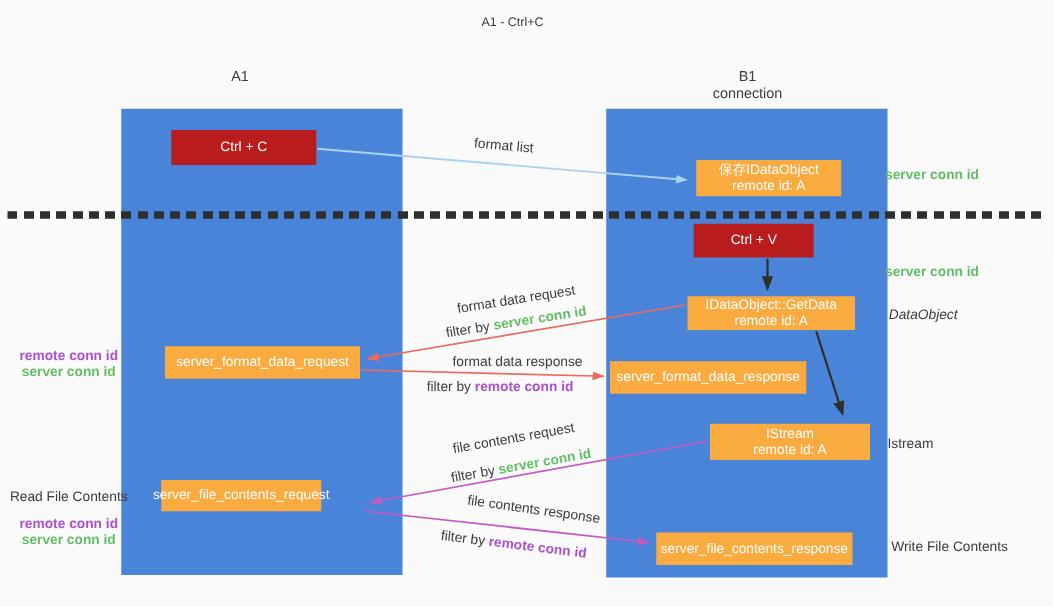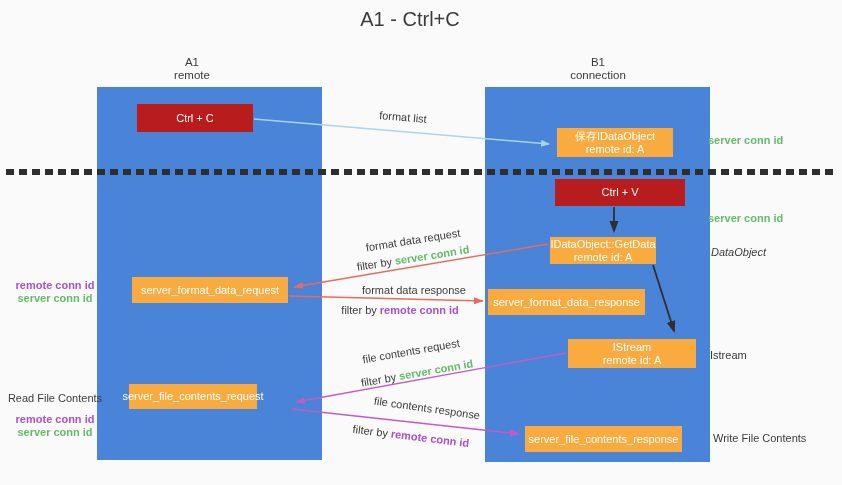--- a/index.html
+++ b/index.html
@@ -2,38 +2,38 @@
 <html><head>
 <meta charset="utf-8">
 <style>
   * { margin:0; padding:0; box-sizing:border-box; }
   body { background:#e8e8e8; font-family:"Liberation Sans", sans-serif; }
   .canvas {
     position:relative; width:842px; height:485px; background:#fafafa;
     overflow:hidden; color:#3b3b3b;
   }
   .title-block { position:absolute; top:9px; left:0; width:820px; text-align:center;
-    font-size:20px; line-height:20px; color:#3b3b3b; }
+    font-size:10px; line-height:20px; color:#3b3b3b; }
   .col-header { position:absolute; width:160px; text-align:center; font-size:11.5px;
     line-height:13px; color:#3b3b3b; }
   .col-header.a1 { left:112px; top:56px; }
   .col-header.b1 { left:518px; top:56px; }
   .col { position:absolute; top:87px; width:225px; background:#4a84d8; }
   .col.a1 { left:97px; height:373px; }
   .col.b1 { left:485px; height:375px; }
   .dotted-line { position:absolute; left:6px; width:830px; top:169px; height:6px;
     background:repeating-linear-gradient(90deg,#2e2e2e 0 8px,transparent 8px 13px); }
   .node { position:absolute; display:flex; flex-direction:column; align-items:center;
     justify-content:center; color:#fff; text-align:center; font-size:11px; line-height:13px; }
   .node.green { background:#b91c1c; }
   .node.orange { background:#f9ab40; }
   .n-ctrl-c   { left:137px; top:104px; width:116px; height:28px; }
   .n-save     { left:557px; top:128px; width:116px; height:29px; line-height:12.5px; }
-  .n-ctrl-v   { left:555px; top:179px; width:130px; height:27px; }
-  .n-getdata  { left:550px; top:237px; width:106px; height:27px; line-height:12.5px; }
+  .n-ctrl-v   { left:555px; top:179px; width:96px; height:27px; }
+  .n-getdata  { left:550px; top:237px; width:134px; height:27px; line-height:12.5px; }
   .n-fmt-req  { left:132px; top:277px; width:156px; height:26px; }
   .n-fmt-resp { left:488px; top:289px; width:157px; height:26px;align-items:center; }
   .n-istream  { left:568px; top:339px; width:128px; height:29px; line-height:12.5px; }
   .n-file-req { left:129px; top:384px; width:128px; height:25px; }
   .n-file-resp{ left:525px; top:426px; width:157px; height:26px; }
   .lbl { position:absolute; font-size:11px; line-height:13px; white-space:nowrap; }
   .bold-green { color:#64bc68; font-weight:bold; }
   .bold-purple { color:#ab50ce; font-weight:bold; }
   .dark { color:#3b3b3b; }
   .left-stack { position:absolute; left:0; width:110px; text-align:center; font-size:11px; line-height:13px; }
@@ -48,21 +48,20 @@
 <body>
 
 <div class="canvas">
 
   <div class="title-block">
     <div>A1 - Ctrl+C</div>
   </div>
 
   <div class="col-header a1">
     <div>A1</div>
-    <div>remote</div>
   </div>
   <div class="col-header b1">
     <div>B1</div>
     <div>connection</div>
   </div>
 
   <div class="col a1"></div>
   <div class="col b1"></div>
 
   <div class="dotted-line"></div>

